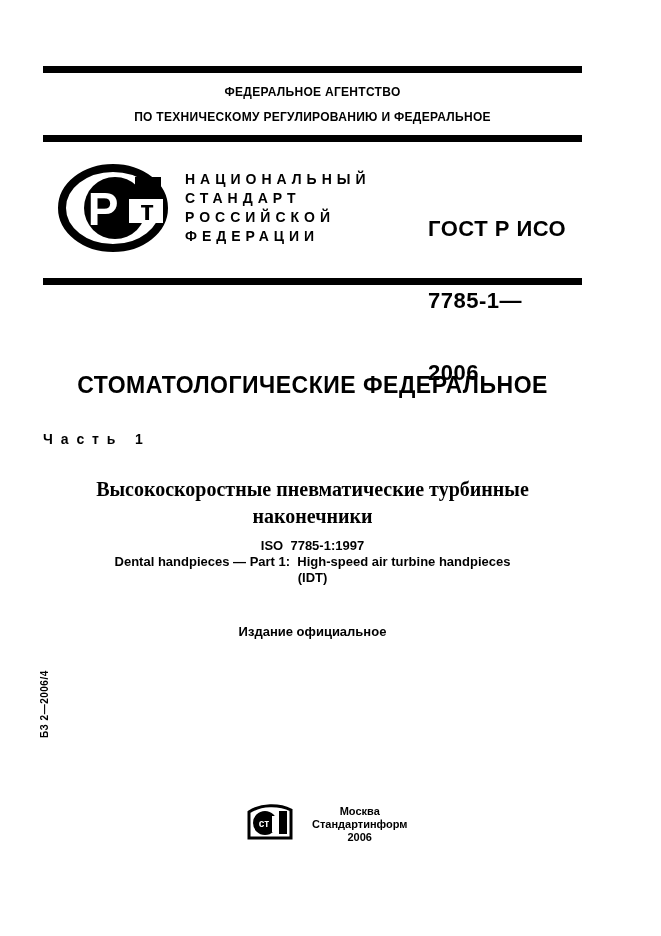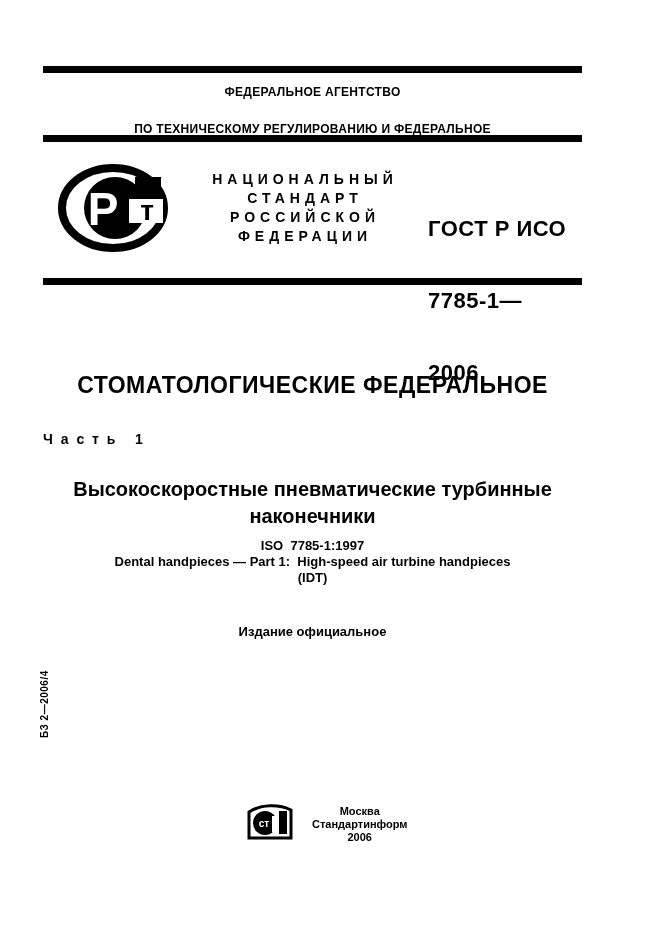--- a/index.html
+++ b/index.html
@@ -28,37 +28,36 @@
   .agency {
     position: absolute;
     left: 43px; top: 86px;
     width: 539px;
     text-align: center;
     font-weight: bold;
     font-size: 12px;
     line-height: 13px;
     letter-spacing: 0.3px;
   }
-  .agency-line1 { margin-bottom: 24px; }
+  .agency-line1 { margin-bottom: 12px; }
 
   .header-block {
     position: absolute;
     left: 43px; top: 142px;
     width: 539px; height: 136px;
   }
   .rst-logo {
     position: absolute;
     left: 14px; top: 21px;
     width: 112px; height: 90px;
   }
   .standard-type {
     position: absolute;
     left: 142px; top: 28px;
     width: 240px;
-    text-align: center;
     font-weight: bold;
     font-size: 14px;
     line-height: 19px;
     letter-spacing: 5px;
   }
   .designation {
     position: absolute;
     left: 385px; top: 27px;
     font-weight: bold;
     font-size: 22px;
@@ -88,20 +87,21 @@
     white-space: pre;
   }
   .subtitle {
     position: absolute;
     left: 43px; top: 476px;
     width: 539px;
     text-align: center;
     font-weight: bold;
     font-size: 20px;
     line-height: 27px;
+    font-family: Liberation Serif, serif;
   }
   .iso-block {
     position: absolute;
     left: 43px; top: 538px;
     width: 539px;
     text-align: center;
     font-weight: bold;
     font-size: 13px;
     line-height: 16px;
   }

